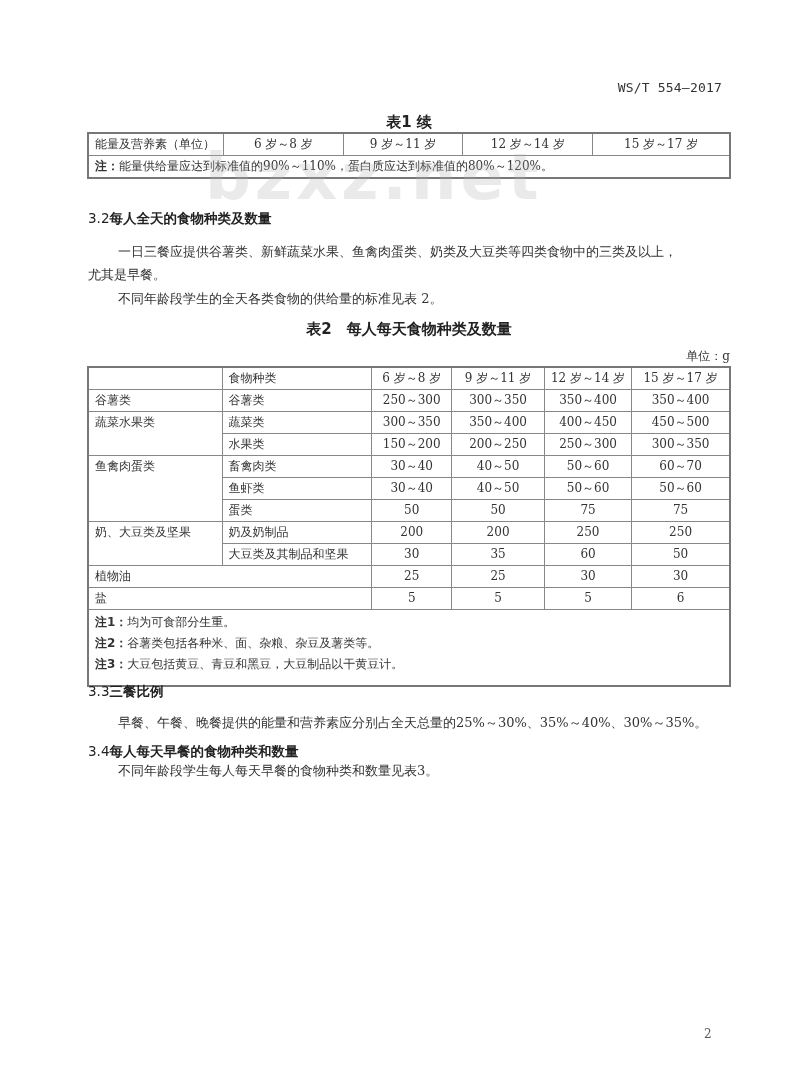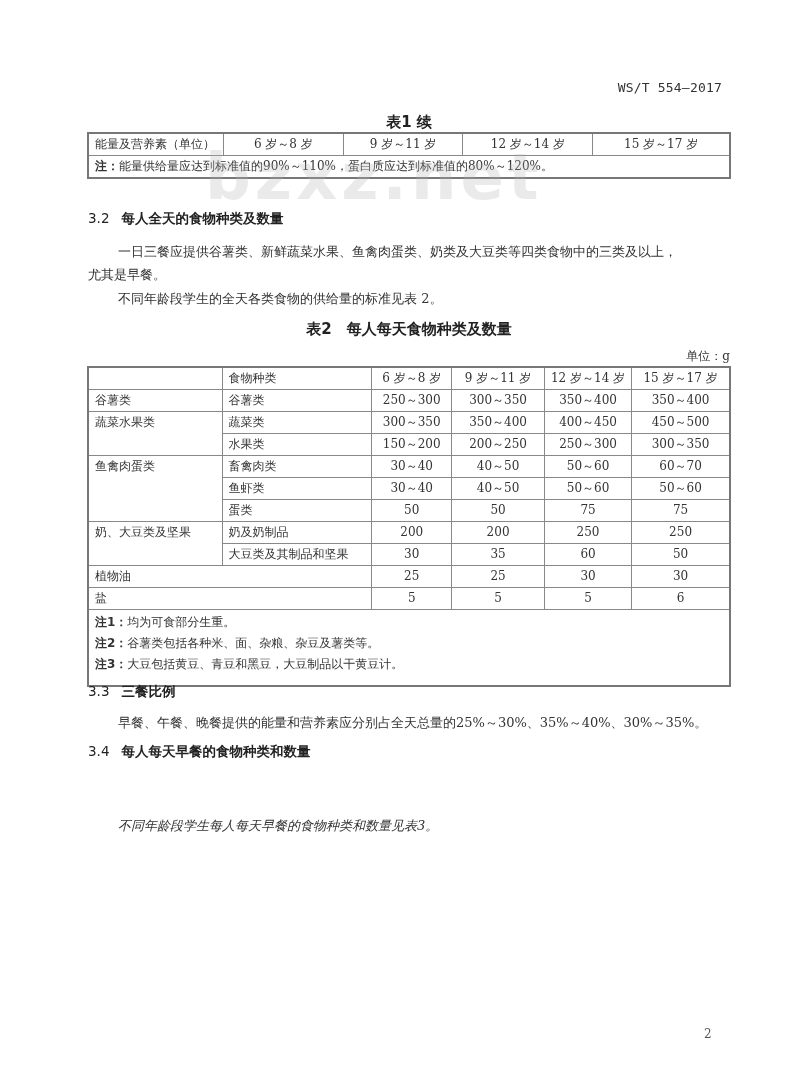--- a/index.html
+++ b/index.html
@@ -10,21 +10,21 @@
   .abs { position: absolute; }
   .std-code { top: 80px; right: 78px; font-family: "DejaVu Sans Mono", "Liberation Mono", monospace; font-size: 13px; color: #333; letter-spacing: 0.2px; }
   .tbl-title { font-family: "DejaVu Sans", "Liberation Sans", sans-serif; font-weight: bold; font-size: 15px; color: #222; text-align: center; }
   table.grid { position: absolute; border-collapse: collapse; font-size: 12px; color: #333; }
   table.grid td { border: 1px solid #888; padding: 0 6px; height: 21px; line-height: 21px; white-space: nowrap; }
   table.grid td.c { text-align: center; }
   .outer { outline: 2px solid #777; outline-offset: -1px; }
   .note-row td { padding-left: 28px; }
   .note-label { font-weight: bold; font-family: "DejaVu Sans", "Liberation Sans", sans-serif; }
   .sec-head { font-family: "DejaVu Sans", "Liberation Sans", sans-serif; font-weight: bold; font-size: 13.5px; color: #222; }
-  .sec-num { font-weight: normal; margin-right: 12px; }
+  .sec-num { font-weight: normal; }
   .para { font-size: 13px; color: #333; line-height: 24px; }
   .watermark {
     position: absolute; left: 205px; top: 140px; font-family: "DejaVu Sans", "Liberation Sans", sans-serif;
     font-weight: bold; font-size: 64px; color: rgba(180,180,180,0.28); letter-spacing: 4px; pointer-events: none;
   }
   .page-num { font-size: 12px; color: #555; }
 </style>
 </head>
 <body>
 
@@ -177,15 +177,15 @@
   </table>
 
 <div class="abs sec-head" style="left:88px; top:683px;">
   <span class="sec-num">3.3</span><span>三餐比例</span>
 </div>
 <div class="abs para" style="left:118px; top:711px; width:640px; white-space:nowrap;">早餐、午餐、晚餐提供的能量和营养素应分别占全天总量的25%～30%、35%～40%、30%～35%。</div>
 
 <div class="abs sec-head" style="left:88px; top:743px;">
   <span class="sec-num">3.4</span><span>每人每天早餐的食物种类和数量</span>
 </div>
-<div class="abs para" style="left:118px; top:814px;font-style:italic;">不同年龄段学生每人每天早餐的食物种类和数量见表3。</div>
+<div class="abs para" style="left:118px; top:759px;">不同年龄段学生每人每天早餐的食物种类和数量见表3。</div>
 
 <div class="abs page-num" style="left:704px; top:1027px;">2</div>
 
 </body></html>

